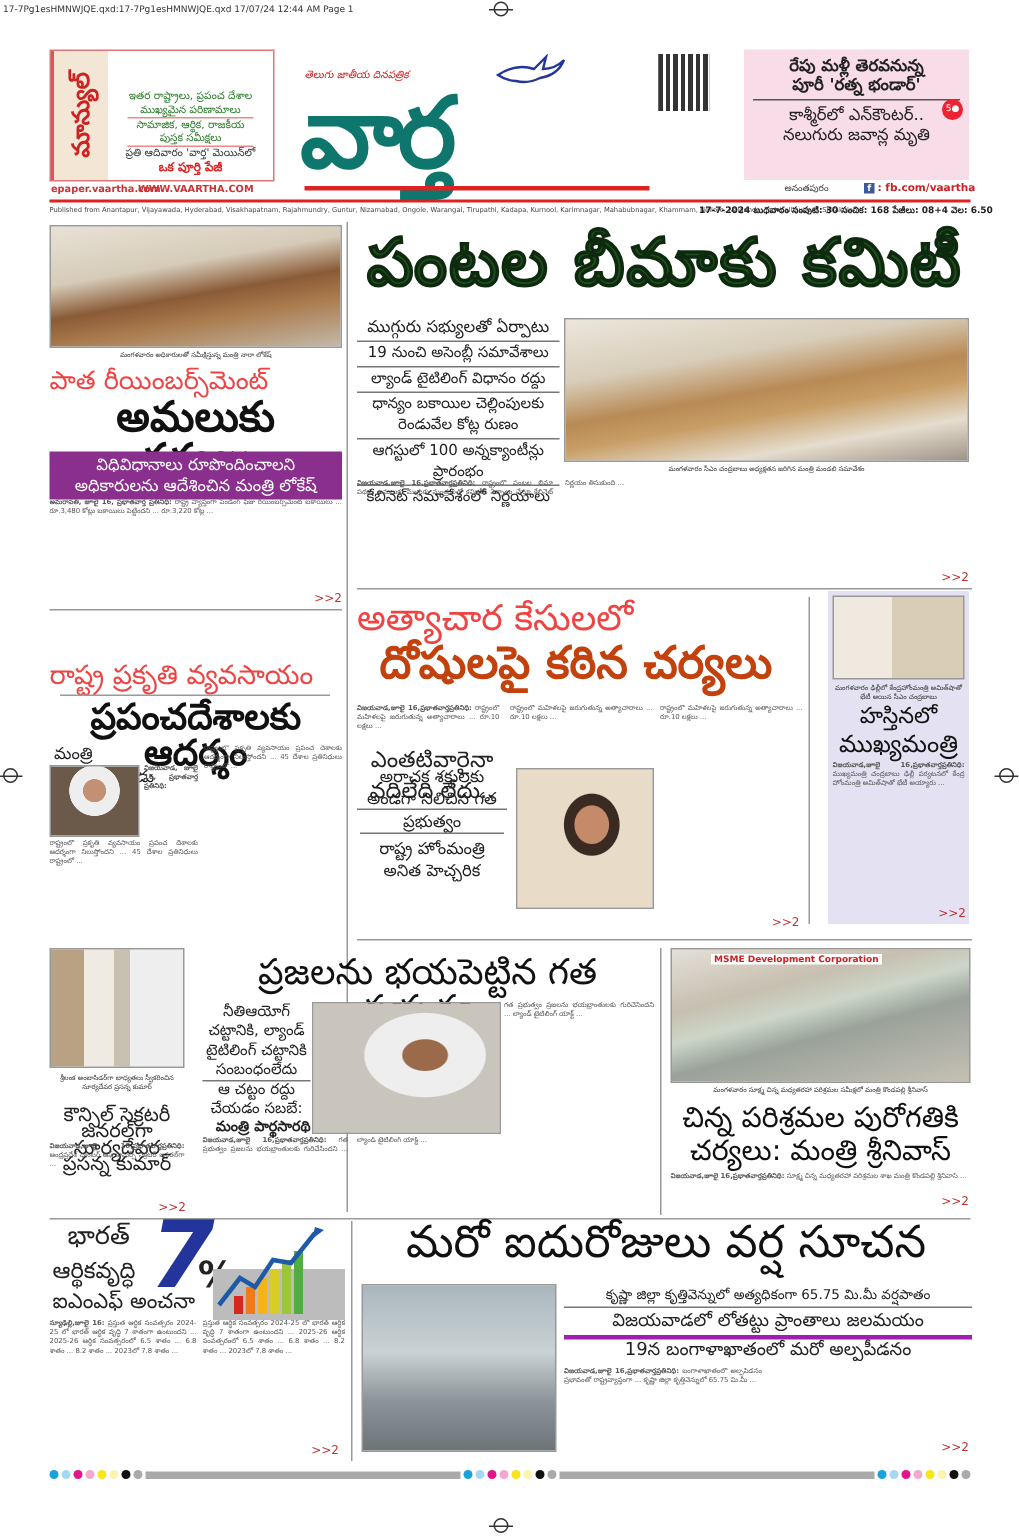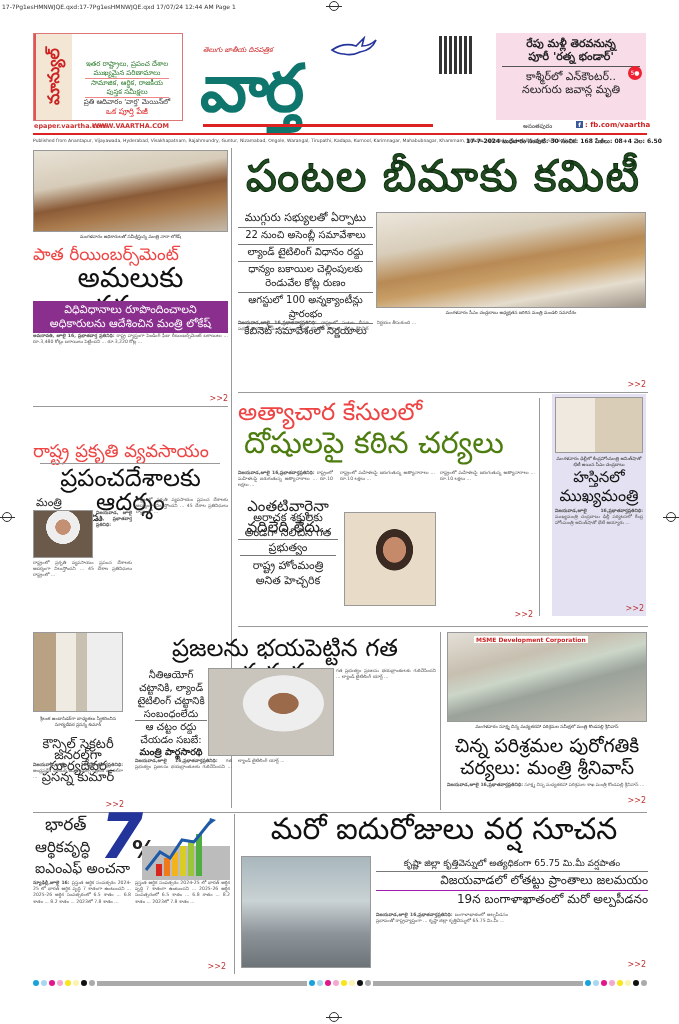--- a/index.html
+++ b/index.html
@@ -6,21 +6,21 @@
 html,body{width:679px;height:1024px;background:#fff;overflow:hidden}
 body{position:relative;font-family:"DejaVu Sans",sans-serif;color:#222}
 .abs{position:absolute}
 .filebar{left:0;top:0;width:679px;height:12px;font-size:6px;color:#333;padding:3px 0 0 2px;white-space:nowrap}
 .cropmark{width:10px;height:10px;border-radius:50%;border:1px solid #333}
 .cropmark:after{content:"";position:absolute;left:-4px;top:4px;width:16px;height:1px;background:#333}
 
 .adleft{left:33px;top:33px;width:150px;height:88px;border:1px solid #d77;display:flex;background:#fff}
 .adleft .brand{width:38px;background:#f3e6d4;color:#c22;font-weight:bold;font-size:16px;writing-mode:vertical-rl;transform:rotate(180deg);display:flex;align-items:center;justify-content:center;border-right:2px solid #d55}
 .adleft .lines{flex:1;display:flex;flex-direction:column;justify-content:flex-end;align-items:center;font-size:7px;color:#2a7a2a;text-align:center;padding:2px}
-.adleft .lines .red{color:#d22;font-weight:normal;font-size:8px}
+.adleft .lines .red{color:#d22;font-weight:bold;font-size:8px}
 .adleft .lines hr{width:80%;border:none;border-top:1px solid #e88}
 .urlrow{top:122px;font-size:6.5px;color:#c33;font-weight:bold}
 
 .tagline{left:203px;top:46px;font-size:7px;color:#c22;font-style:italic}
 .logo{left:200px;top:55px;width:230px;height:68px;color:#0f766e;font-weight:bold;font-size:66px;line-height:66px;letter-spacing:-4px;font-family:"DejaVu Serif",serif}
 .logo-bird{left:330px;top:36px;width:48px;height:22px}
 .redline{left:203px;top:124px;width:230px;height:3px;background:#d22}
 .qr{left:439px;top:36px;width:34px;height:38px;background:
  repeating-linear-gradient(90deg,#111 0 3px,#fff 3px 5px),#111;opacity:.85}
 .adright{left:496px;top:33px;width:150px;height:87px;background:#f8dde8;padding:4px 6px;text-align:center;font-size:11px;line-height:13px;color:#222}
@@ -34,21 +34,21 @@
 .dateline{left:466px;top:137px;font-size:6px;font-weight:bold;color:#222;white-space:nowrap}
 
 .photo{background:linear-gradient(135deg,#c8c2b8,#8a7f74 40%,#bdb4a8 60%,#6d6258);border:1px solid #999}
 .photo.meeting{background:linear-gradient(170deg,#e8e2d6 0%,#d6cbb8 35%,#8a5b37 55%,#a97a4c 70%,#c4b9a8 100%)}
 .photo.portrait{background:radial-gradient(circle at 50% 35%,#c49073 0 18%,#eee 19% 40%,#6b5a4a 41% 100%)}
 .photo.rain{background:linear-gradient(180deg,#a9b7bd 0%,#c9d2d4 40%,#8d9499 70%,#6d7478 100%)}
 .caption{font-size:4.5px;color:#333;text-align:center}
 .vrule{width:1px;background:#999}
 .hrule{height:1px;background:#999}
 .kicker{font-size:14px;text-align:left;color:#ef4444}
-.head-xl{font-weight:normal;text-align:center;color:#111;line-height:1}
+.head-xl{font-weight:bold;text-align:center;color:#111;line-height:1}
 .bodytext{font-size:4.6px;line-height:6.2px;color:#555;text-align:justify;overflow:hidden}
 .bodytext p{margin-bottom:1px}
 .more{font-size:8px;color:#b33;text-align:right}
 .purpleband{background:#8b2f8f;color:#fff;text-align:center;font-size:11px;line-height:14px;padding:2px 0}
 .sublist div{font-size:10px;text-align:center;border-bottom:1px solid #777;padding:1px 0}
 .lavender{background:#e4e2f2}
 .colorbar{height:6px;display:flex;gap:2px;align-items:center}
 .dot{width:6px;height:6px;border-radius:50%}
 .graybar{height:5px;background:#aaa}
 </style>
@@ -111,21 +111,21 @@
   <p><b>అమరావతి, జూలై 16, ప్రభాతవార్త ప్రతినిధి:</b> <span>రాష్ట్ర వ్యాప్తంగా పెండింగ్ ఫీజు రీయింబర్స్‌మెంట్ బకాయిలు ... రూ.3,480 కోట్లు బకాయిలు పెట్టిందని ... రూ.3,220 కోట్ల ...</span></p>
 </div>
 <div class="abs more" style="left:200px;top:394px;width:28px">&gt;&gt;2</div>
 <div class="abs hrule" style="left:33px;top:406px;width:195px"></div>
 
 <div class="abs vrule" style="left:231px;top:148px;height:660px"></div>
 
 <div class="abs head-xl" style="left:238px;top:154px;width:410px;font-size:44px;color:#1f4d1f;-webkit-text-stroke:1px #0e2a0e;letter-spacing:1px">పంటల బీమాకు కమిటీ</div>
 <div class="abs sublist" style="left:238px;top:210px;width:135px">
   <div style="font-size:11px">ముగ్గురు సభ్యులతో ఏర్పాటు</div>
-  <div>22 నుంచి అసెంబ్లీ సమావేశాలు</div>
+  <div>19 నుంచి అసెంబ్లీ సమావేశాలు</div>
   <div>ల్యాండ్ టైటిలింగ్ విధానం రద్దు</div>
   <div>ధాన్యం బకాయిల చెల్లింపులకు రెండువేల కోట్ల రుణం</div>
   <div>ఆగస్టులో 100 అన్నక్యాంటీన్లు ప్రారంభం</div>
   <div style="border:none">కేబినెట్ సమావేశంలో నిర్ణయాలు</div>
 </div>
 <div class="abs photo meeting" style="left:376px;top:212px;width:270px;height:96px;background:linear-gradient(170deg,#ece6dc 0%,#d8cdb9 30%,#b88a55 50%,#c89e66 62%,#e5ddce 80%,#9d9286 100%)"></div>
 <div class="abs caption" style="left:376px;top:310px;width:270px">మంగళవారం సీఎం చంద్రబాబు అధ్యక్షతన జరిగిన మంత్రి మండలి సమావేశం</div>
 <div class="abs bodytext" style="left:238px;top:320px;width:408px;height:60px;column-count:3;column-gap:8px">
   <p><b>విజయవాడ,జూలై 16,ప్రభాతవార్తప్రతినిధి:</b> <span>రాష్ట్రంలో పంటల బీమా పథకం అమలుకు ముగ్గురు మంత్రులతో కమిటీని ఏర్పాటు చేస్తూ కేబినెట్ నిర్ణయం తీసుకుంది ...</span></p>
 </div>
@@ -135,21 +135,21 @@
 <div class="abs kicker" style="left:33px;top:440px;width:195px;font-size:18px">రాష్ట్ర ప్రకృతి వ్యవసాయం</div>
 <div class="abs hrule" style="left:40px;top:463px;width:180px"></div>
 <div class="abs head-xl" style="left:33px;top:466px;width:195px;font-size:24px">ప్రపంచదేశాలకు ఆదర్శం</div>
 <div class="abs" style="left:36px;top:496px;width:95px;font-size:11px">మంత్రి అచ్చెన్నాయుడు</div>
 <div class="abs photo portrait" style="left:33px;top:510px;width:60px;height:48px"></div>
 <div class="abs bodytext" style="left:96px;top:510px;width:36px;height:48px"><b>విజయవాడ, జూలై 16, ప్రభాతవార్త ప్రతినిధి:</b></div>
 <div class="abs bodytext" style="left:33px;top:560px;width:99px;height:60px">రాష్ట్రంలో ప్రకృతి వ్యవసాయం ప్రపంచ దేశాలకు ఆదర్శంగా నిలుస్తోందని ... 45 దేశాల ప్రతినిధులు రాష్ట్రంలో ...</div>
 <div class="abs bodytext" style="left:136px;top:497px;width:92px;height:123px">రాష్ట్రంలో ప్రకృతి వ్యవసాయం ప్రపంచ దేశాలకు ఆదర్శంగా నిలుస్తోందని ... 45 దేశాల ప్రతినిధులు రాష్ట్రంలో ...</div>
 
 <div class="abs kicker" style="left:238px;top:398px;width:300px;font-size:24px">అత్యాచార కేసులలో</div>
-<div class="abs head-xl" style="left:224px;top:428px;width:300px;font-size:30px;color:#4d7c0f">దోషులపై కఠిన చర్యలు</div>
+<div class="abs head-xl" style="left:234px;top:428px;width:300px;font-size:30px;color:#c2410c">దోషులపై కఠిన చర్యలు</div>
 <div class="abs bodytext" style="left:238px;top:470px;width:95px;height:26px"><b>విజయవాడ,జూలై 16,ప్రభాతవార్తప్రతినిధి:</b> <span>రాష్ట్రంలో మహిళలపై జరుగుతున్న అత్యాచారాలు ... రూ.10 లక్షలు ...</span></div>
 <div class="abs" style="left:238px;top:497px;width:100px;font-size:15px;text-align:center;border-bottom:1px solid #777">ఎంతటివారైనా వదిలేది లేదు..</div>
 <div class="abs" style="left:240px;top:510px;width:96px;font-size:11px;line-height:15px;text-align:center;border-bottom:1px solid #777">అరాచక శక్తులకు అండగా నిలిచిన గత ప్రభుత్వం</div>
 <div class="abs" style="left:240px;top:558px;width:96px;font-size:11px;line-height:15px;text-align:center">రాష్ట్ర హోంమంత్రి అనిత హెచ్చరిక</div>
 <div class="abs bodytext" style="left:340px;top:470px;width:95px;height:20px">రాష్ట్రంలో మహిళలపై జరుగుతున్న అత్యాచారాలు ... రూ.10 లక్షలు ...</div>
 <div class="abs photo" style="left:344px;top:512px;width:92px;height:94px;background:radial-gradient(ellipse at 55% 40%,#c48a6a 0 16%,#3b2a22 17% 26%,#e8dcc8 27% 100%)"></div>
 <div class="abs bodytext" style="left:440px;top:470px;width:95px;height:140px">రాష్ట్రంలో మహిళలపై జరుగుతున్న అత్యాచారాలు ... రూ.10 లక్షలు ...</div>
 <div class="abs more" style="left:505px;top:610px;width:28px">&gt;&gt;2</div>
 <div class="abs vrule" style="left:539px;top:398px;height:218px"></div>
 
@@ -165,21 +165,21 @@
 
 <div class="abs photo" style="left:33px;top:632px;width:90px;height:80px;background:linear-gradient(90deg,#b9a184 0 25%,#f0ebe2 25% 48%,#c8c0b0 48% 60%,#eee 60% 100%)"></div>
 <div class="abs caption" style="left:33px;top:716px;width:90px">శ్రీలంక అంబాసిడర్‌గా బాధ్యతలు స్వీకరించిన సూర్యదేవర ప్రసన్న కుమార్</div>
 <div class="abs" style="left:33px;top:738px;width:90px;font-size:13px;line-height:11px;text-align:center;font-weight:normal">కౌన్సిల్ సెక్రటరీ జనరల్‌గా సూర్యదేవర ప్రసన్న కుమార్</div>
 <div class="abs bodytext" style="left:33px;top:762px;width:90px;height:40px"><b>విజయవాడ,జూలై 16,ప్రభాతవార్తప్రతినిధి:</b> <span>ఆంధ్రప్రదేశ్ ఛాంబర్ ఆఫ్ కామర్స్ సెక్రటరీ జనరల్‌గా ...</span></div>
 <div class="abs more" style="left:96px;top:800px;width:28px">&gt;&gt;2</div>
 
 <div class="abs head-xl" style="left:135px;top:636px;width:300px;font-size:24px;font-weight:normal">ప్రజలను భయపెట్టిన గత ప్రభుత్వం</div>
 <div class="abs" style="left:135px;top:668px;width:72px;font-size:10px;line-height:13px;text-align:center;border-bottom:1px solid #777">నీతిఆయోగ్ చట్టానికి, ల్యాండ్ టైటిలింగ్ చట్టానికి సంబంధంలేదు</div>
 <div class="abs" style="left:135px;top:720px;width:72px;font-size:10px;line-height:13px;text-align:center">ఆ చట్టం రద్దు చేయడం సబబే:</div>
-<div class="abs" style="left:135px;top:746px;width:72px;font-size:9.5px;text-align:center;font-weight:bold">మంత్రి పార్థసారథి</div>
+<div class="abs" style="left:135px;top:746px;width:72px;font-size:9.5px;text-align:right;font-weight:bold">మంత్రి పార్థసారథి</div>
 <div class="abs photo" style="left:208px;top:668px;width:126px;height:88px;background:radial-gradient(ellipse at 60% 40%,#9a6a4a 0 14%,#eee 15% 38%,#c9c4bc 39% 100%)"></div>
 <div class="abs bodytext" style="left:336px;top:668px;width:100px;height:116px">గత ప్రభుత్వం ప్రజలను భయభ్రాంతులకు గురిచేసిందని ... ల్యాండ్ టైటిలింగ్ యాక్ట్ ...</div>
 <div class="abs bodytext" style="left:135px;top:758px;width:200px;height:50px;column-count:2;column-gap:6px"><b>విజయవాడ,జూలై 16,ప్రభాతవార్తప్రతినిధి:</b> <span>గత ప్రభుత్వం ప్రజలను భయభ్రాంతులకు గురిచేసిందని ... ల్యాండ్ టైటిలింగ్ యాక్ట్ ...</span></div>
 <div class="abs vrule" style="left:440px;top:632px;height:178px"></div>
 
 <div class="abs photo" style="left:447px;top:632px;width:200px;height:90px;background:linear-gradient(165deg,#e4e0d8 0%,#c7bfb0 30%,#ccd6c8 45%,#9aa29a 60%,#c6c0b4 100%)"></div>
 <div class="abs" style="left:474px;top:636px;font-size:6px;color:#c22;font-weight:bold;background:#fff;padding:0 2px">MSME Development Corporation</div>
 <div class="abs caption" style="left:447px;top:724px;width:200px">మంగళవారం సూక్ష్మ చిన్న మధ్యతరహా పరిశ్రమల సమీక్షలో మంత్రి కొండపల్లి శ్రీనివాస్</div>
 <div class="abs head-xl" style="left:447px;top:734px;width:200px;font-size:19px;font-weight:normal;line-height:22px">చిన్న పరిశ్రమల పురోగతికి చర్యలు: మంత్రి శ్రీనివాస్</div>
 <div class="abs bodytext" style="left:447px;top:782px;width:200px;height:20px"><b>విజయవాడ,జూలై 16,ప్రభాతవార్తప్రతినిధి:</b> <span>సూక్ష్మ చిన్న మధ్యతరహా పరిశ్రమల శాఖ మంత్రి కొండపల్లి శ్రీనివాస్ ...</span></div>
@@ -204,22 +204,22 @@
   <polygon points="68,2 74,4 66,10" fill="#1e5aa8"></polygon>
 </svg>
 <div class="abs bodytext" style="left:33px;top:880px;width:98px;height:90px"><b>న్యూఢిల్లీ,జూలై 16:</b> <span>ప్రస్తుత ఆర్థిక సంవత్సరం 2024-25 లో భారత్ ఆర్థిక వృద్ధి 7 శాతంగా ఉంటుందని ... 2025-26 ఆర్థిక సంవత్సరంలో 6.5 శాతం ... 6.8 శాతం ... 8.2 శాతం ... 2023లో 7.8 శాతం ...</span></div>
 <div class="abs bodytext" style="left:135px;top:880px;width:95px;height:90px">ప్రస్తుత ఆర్థిక సంవత్సరం 2024-25 లో భారత్ ఆర్థిక వృద్ధి 7 శాతంగా ఉంటుందని ... 2025-26 ఆర్థిక సంవత్సరంలో 6.5 శాతం ... 6.8 శాతం ... 8.2 శాతం ... 2023లో 7.8 శాతం ...</div>
 <div class="abs more" style="left:198px;top:962px;width:28px">&gt;&gt;2</div>
 <div class="abs vrule" style="left:234px;top:814px;height:160px"></div>
 
 <div class="abs head-xl" style="left:240px;top:814px;width:408px;font-size:30px;font-weight:normal">మరో ఐదురోజులు వర్ష సూచన</div>
 <div class="abs photo rain" style="left:241px;top:856px;width:130px;height:112px"></div>
 <div class="abs" style="left:376px;top:858px;width:272px;font-size:9px;text-align:center;border-bottom:1px solid #777;padding-bottom:1px">కృష్ణా జిల్లా కృత్తివెన్నులో అత్యధికంగా 65.75 మి.మీ వర్షపాతం</div>
-<div class="abs" style="left:376px;top:873px;width:272px;font-size:12px;text-align:right;border-bottom:1px solid #a21caf">విజయవాడలో లోతట్టు ప్రాంతాలు జలమయం</div>
-<div class="abs" style="left:376px;top:892px;width:272px;font-size:12px;text-align:right">19న బంగాళాఖాతంలో మరో అల్పపీడనం</div>
+<div class="abs" style="left:376px;top:873px;width:272px;font-size:12px;text-align:center;border-bottom:3px solid #a21caf">విజయవాడలో లోతట్టు ప్రాంతాలు జలమయం</div>
+<div class="abs" style="left:376px;top:892px;width:272px;font-size:12px;text-align:center">19న బంగాళాఖాతంలో మరో అల్పపీడనం</div>
 <div class="abs bodytext" style="left:376px;top:912px;width:270px;height:56px;column-count:2;column-gap:6px"><b>విజయవాడ,జూలై 16,ప్రభాతవార్తప్రతినిధి:</b> <span>బంగాళాఖాతంలో అల్పపీడనం ప్రభావంతో రాష్ట్రవ్యాప్తంగా ... కృష్ణా జిల్లా కృత్తివెన్నులో 65.75 మి.మీ ...</span></div>
 <div class="abs more" style="left:618px;top:960px;width:28px">&gt;&gt;2</div>
 
 <div class="abs colorbar" style="left:33px;top:980px;width:614px">
   <span class="dot" style="background:#19a3dc"></span>
     <span class="dot" style="background:#a8d8f0"></span>
     <span class="dot" style="background:#e0168a"></span>
     <span class="dot" style="background:#f3a8cf"></span>
     <span class="dot" style="background:#f7e61b"></span>
     <span class="dot" style="background:#fbf4b0"></span>

